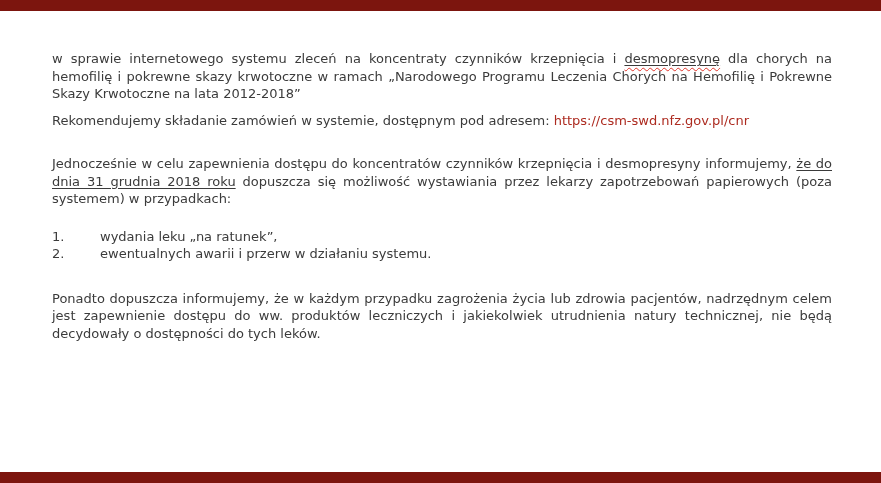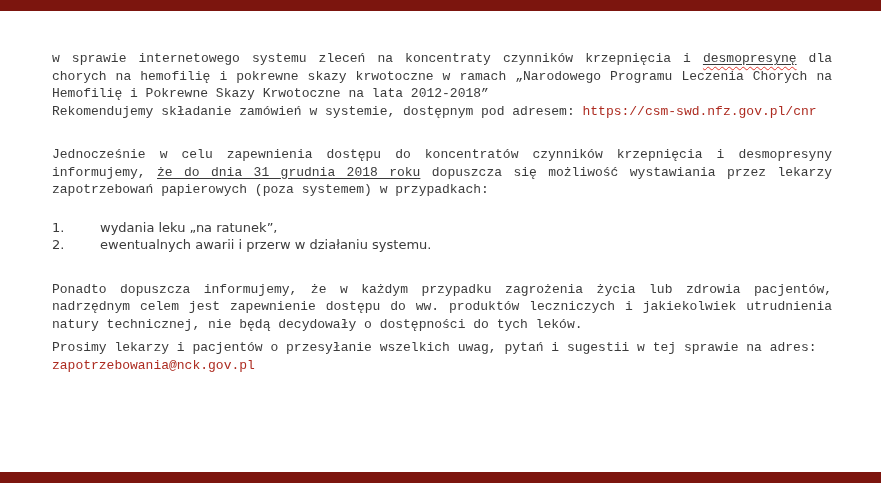--- a/index.html
+++ b/index.html
@@ -36,23 +36,23 @@
     font-size: 13px;
     line-height: 17.5px;
     color: var(--text);
   }
   .page-title {
     font-size: 14px;
     line-height: 17px;
     font-weight: bold;
     margin: 60px 0 0 0;
   }
-  p { margin: 0; font-family: Liberation Mono, monospace; }
+  p { margin: 0; }
   .p-intro       { margin-top: 39px; text-align: justify; }
-  .p-recommend   { }
+  .p-recommend   { margin-top: 9px; }
   .p-simul       { margin-top: 26px; text-align: justify; }
   .case-list     { margin-top: 20px; }
   .case-item     { display: flex; }
   .case-number   { width: 48px; flex: none; }
   .p-assurance   { margin-top: 27px; text-align: justify; }
   .p-contact     { margin-top: 6px; }
   a.red-link {
     color: var(--link);
     text-decoration: none;
     cursor: pointer;
@@ -89,17 +89,16 @@
       <span class="case-text">wydania leku „na ratunek”,</span>
     </div>
     <div class="case-item">
       <span class="case-number">2.</span>
       <span class="case-text">ewentualnych awarii i przerw w działaniu systemu.</span>
     </div>
   </div>
 
   <p class="p-assurance">Ponadto dopuszcza informujemy, że w każdym przypadku zagrożenia życia lub zdrowia pacjentów, nadrzędnym celem jest zapewnienie dostępu do ww. produktów leczniczych i jakiekolwiek utrudnienia natury technicznej, nie będą decydowały o dostępności do tych leków.</p>
 
-  <p class="p-contact"><span>Prosimy lekarzy i pacjentów o przesyłanie wszelkich uwag, pytań i sugestii w tej sprawie na adres:</span><a class="red-link email-line">zapotrzebowania@nck.gov.pl</a></p>
 
 </div>
 
 <div class="accent-bar bottom"></div>
 
 </body></html>

